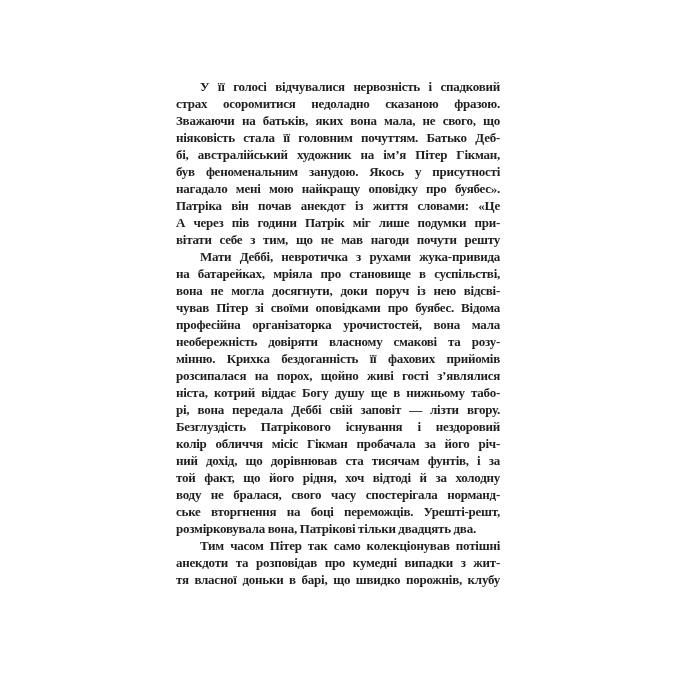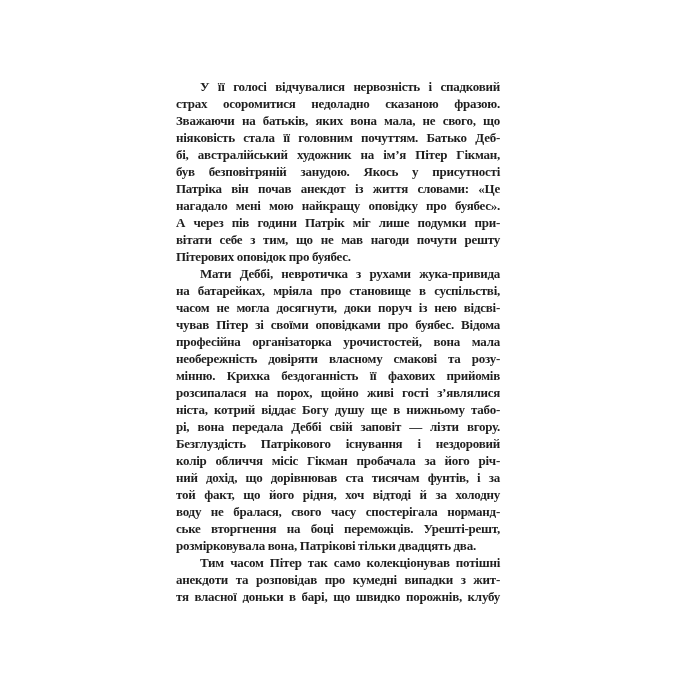--- a/index.html
+++ b/index.html
@@ -64,31 +64,30 @@
 <body style="--page-bg: #ffffff; --page-fg: #1f1f1f;">
 
 <div class="book-page">
   <div class="text-block" id="body-text">
       <div class="paragraph">
         <div class="text-line indent">У її голосі відчувалися нервозність і спадковий</div>
         <div class="text-line">страх осоромитися недоладно сказаною фразою.</div>
         <div class="text-line">Зважаючи на батьків, яких вона мала, не свого, що</div>
         <div class="text-line">ніяковість стала її головним почуттям. Батько Деб-</div>
         <div class="text-line">бі, австралійський художник на ім’я Пітер Гікман,</div>
-        <div class="text-line">був безповітряній занудою. Якось у присутності</div>
+        <div class="text-line">був феноменальним занудою. Якось у присутності</div>
+        <div class="text-line">нагадало мені мою найкращу оповідку про буябес».</div>
         <div class="text-line">Патріка він почав анекдот із життя словами: «Це</div>
-        <div class="text-line">нагадало мені мою найкращу оповідку про буябес».</div>
         <div class="text-line">А через пів години Патрік міг лише подумки при-</div>
         <div class="text-line">вітати себе з тим, що не мав нагоди почути решту</div>
-        <div class="text-line no-stretch">Пітерових оповідок про буябес.</div>
       </div>
       <div class="paragraph">
         <div class="text-line indent">Мати Деббі, невротичка з рухами жука-привида</div>
         <div class="text-line">на батарейках, мріяла про становище в суспільстві,</div>
-        <div class="text-line">часом не могла досягнути, доки поруч із нею відсві-</div>
+        <div class="text-line">вона не могла досягнути, доки поруч із нею відсві-</div>
         <div class="text-line">чував Пітер зі своїми оповідками про буябес. Відома</div>
         <div class="text-line">професійна організаторка урочистостей, вона мала</div>
         <div class="text-line">необережність довіряти власному смакові та розу-</div>
         <div class="text-line">мінню. Крихка бездоганність її фахових прийомів</div>
         <div class="text-line">розсипалася на порох, щойно живі гості з’являлися</div>
         <div class="text-line">ніста, котрий віддає Богу душу ще в нижньому табо-</div>
         <div class="text-line">рі, вона передала Деббі свій заповіт — лізти вгору.</div>
         <div class="text-line">Безглуздість Патрікового існування і нездоровий</div>
         <div class="text-line">колір обличчя місіс Гікман пробачала за його річ-</div>
         <div class="text-line">ний дохід, що дорівнював ста тисячам фунтів, і за</div>

